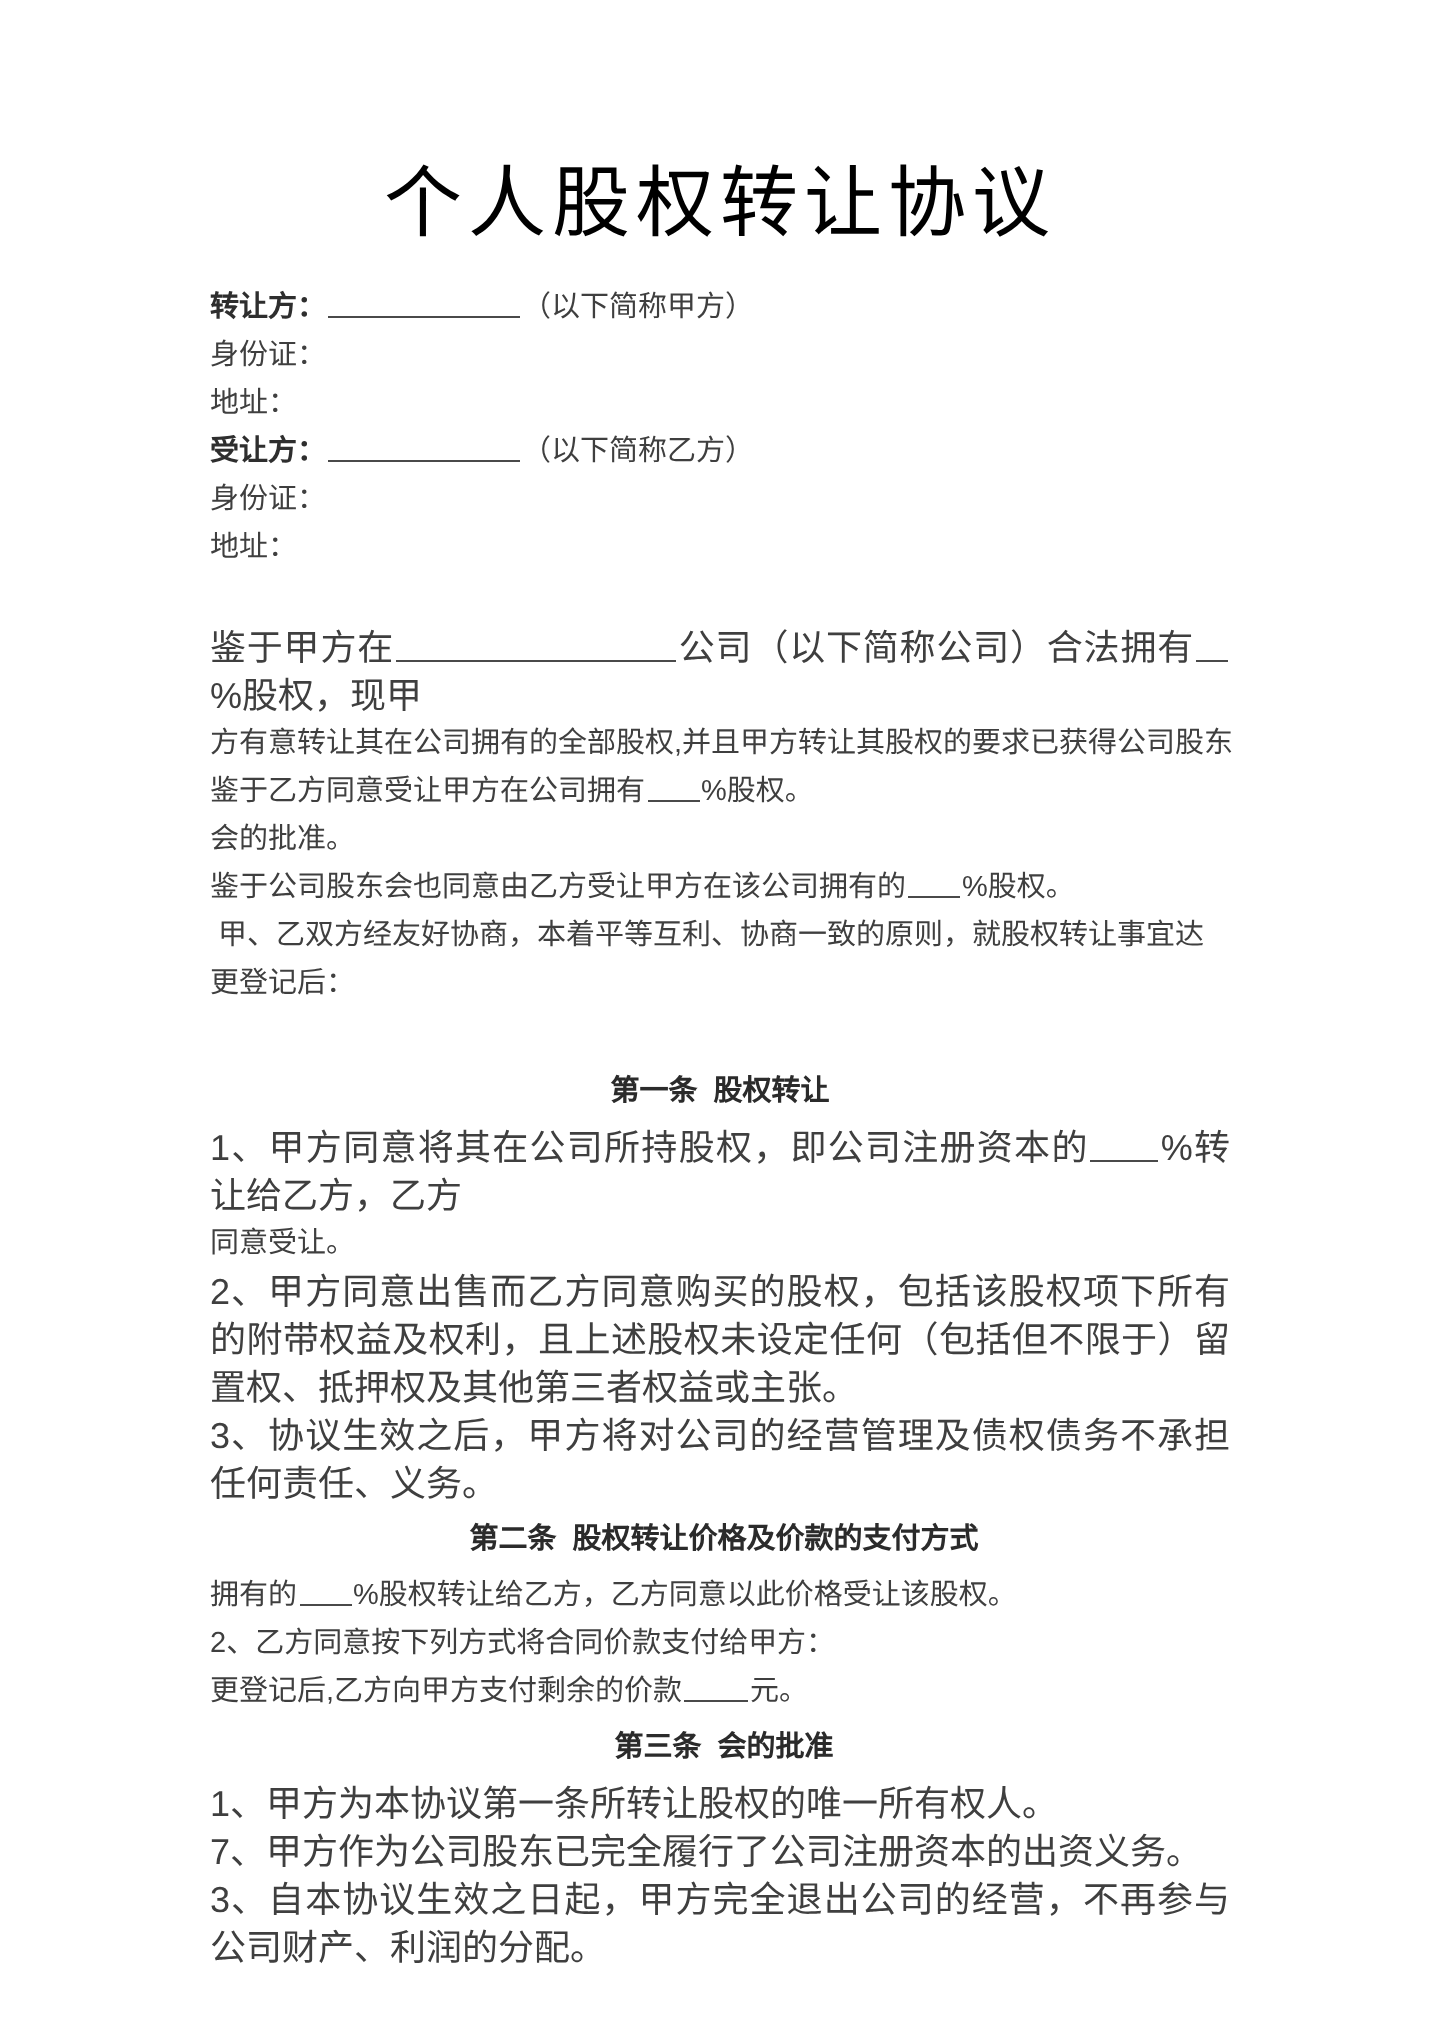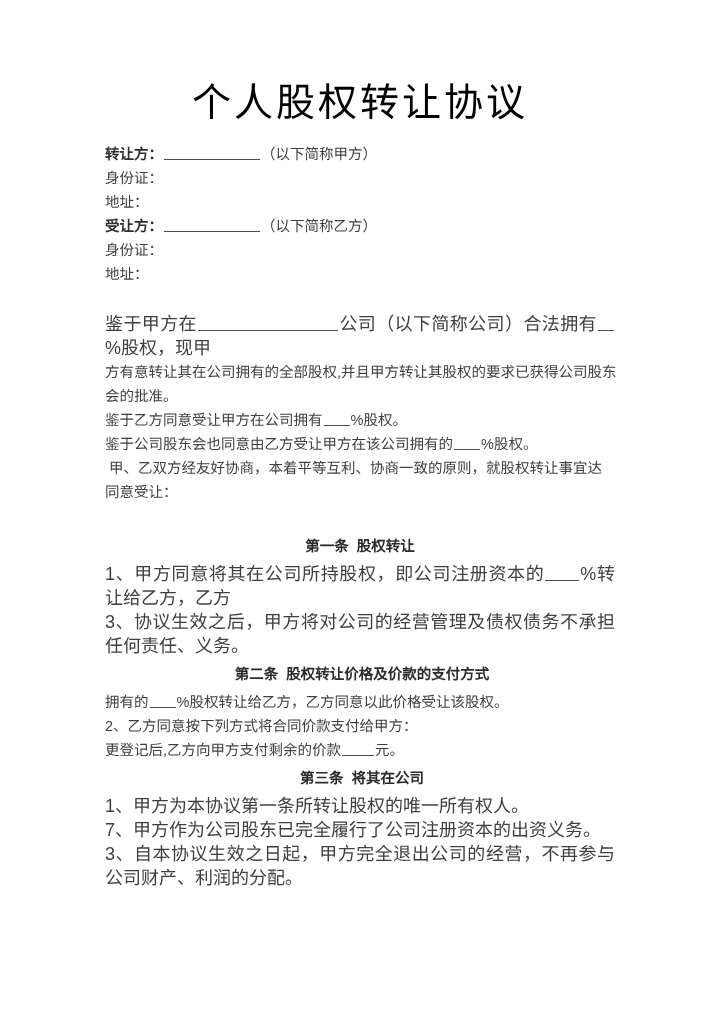--- a/index.html
+++ b/index.html
@@ -135,56 +135,58 @@
       <p class="line">地址：</p>
     </div>
 
     <div class="gap-recitals"></div>
 
     <div>
 
       <p class="block"><span>鉴于甲方在</span><span class="fill w-company"></span><span>公司（以下简称公司）合法拥有</span><span class="fill w-pct-s"></span><span>%股权，现甲</span></p>
 
       <p class="line">方有意转让其在公司拥有的全部股权,并且甲方转让其股权的要求已获得公司股东</p>
+      <p class="line"><span>鉴于乙方同意受让甲方在公司拥有</span><span class="fill w-pct-m"></span><span>%股权。</span></p>
+
       <p class="line">会的批准。</p>
-
-      <p class="line"><span>鉴于乙方同意受让甲方在公司拥有</span><span class="fill w-pct-m"></span><span>%股权。</span></p>
 
       <p class="line"><span>鉴于公司股东会也同意由乙方受让甲方在该公司拥有的</span><span class="fill w-pct-m"></span><span>%股权。</span></p>
 
       <p class="line"> 甲、乙双方经友好协商，本着平等互利、协商一致的原则，就股权转让事宜达</p>
-      <p class="line">同意受让：</p>
+      <p class="line">更登记后：</p>
     </div>
 
     <div class="gap-article1"></div>
 
     <div>
       <p class="heading">第一条  股权转让</p>
 
       <p class="block"><span>1、甲方同意将其在公司所持股权，即公司注册资本的</span><span class="fill w-pct-l"></span><span>%转让给乙方，乙方</span></p>
 
+      <p class="line">同意受让。</p>
 
+      <p class="block">2、甲方同意出售而乙方同意购买的股权，包括该股权项下所有的附带权益及权利，且上述股权未设定任何（包括但不限于）留置权、抵押权及其他第三者权益或主张。</p>
 
       <p class="block">3、协议生效之后，甲方将对公司的经营管理及债权债务不承担任何责任、义务。</p>
     </div>
 
     <div>
       <p class="heading"> 第二条  股权转让价格及价款的支付方式</p>
 
 
       <p class="line"><span>拥有的</span><span class="fill w-pct-m"></span><span>%股权转让给乙方，乙方同意以此价格受让该股权。</span></p>
 
       <p class="line">2、乙方同意按下列方式将合同价款支付给甲方：</p>
 
 
       <p class="line"><span>更登记后,乙方向甲方支付剩余的价款</span><span class="fill w-amt2"></span><span>元。</span></p>
     </div>
 
     <div>
-      <p class="heading"> 第三条  将其在公司</p>
+      <p class="heading"> 第三条  会的批准</p>
 
       <p class="block">1、甲方为本协议第一条所转让股权的唯一所有权人。</p>
       <p class="block">7、甲方作为公司股东已完全履行了公司注册资本的出资义务。</p>
       <p class="block">3、自本协议生效之日起，甲方完全退出公司的经营，不再参与公司财产、利润的分配。</p>
     </div>
 
   </div>
 </div>
 
 </body></html>

